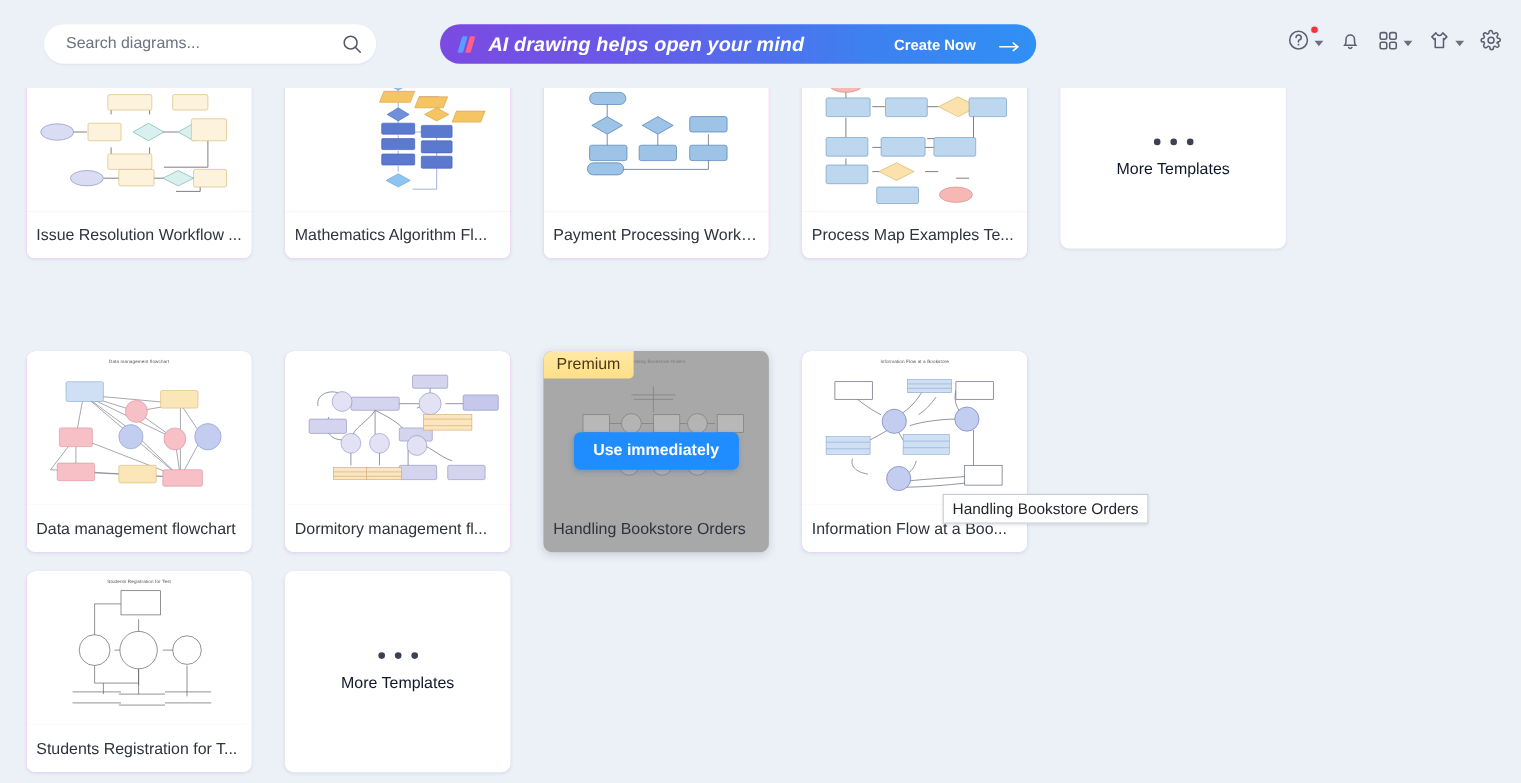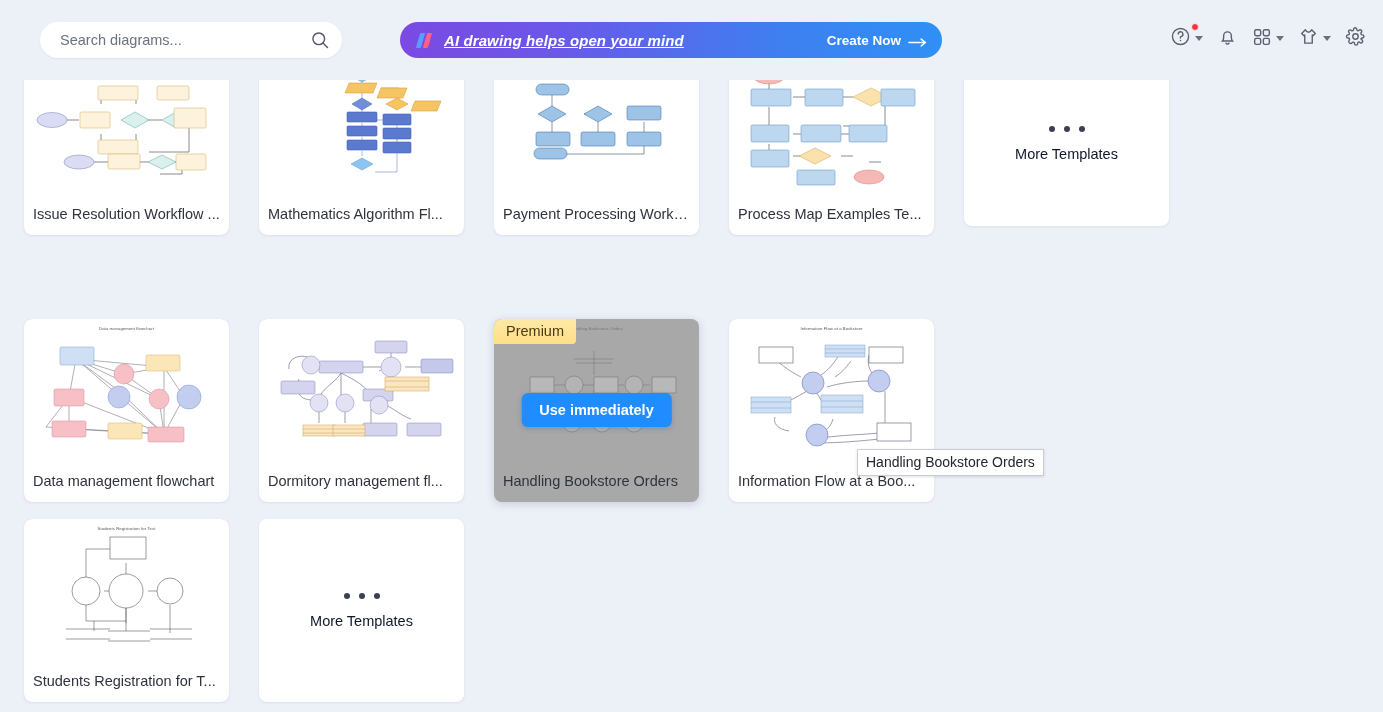--- a/index.html
+++ b/index.html
@@ -41,26 +41,25 @@
     background:linear-gradient(90deg,#7b4ae2 0%, #6b57e8 28%, #3f7ff0 70%, #2f90f5 100%);
     display:flex; align-items:center;
     padding:0 14px 0 18px;
     color:#fff;
   }
   .banner-logo { display:flex; gap:2px; margin-right:14px; transform:skewX(-16deg); }
   .banner-logo i { display:block; width:5px; height:15px; border-radius:1px; }
   .banner-logo i:nth-child(1){ background:#5b9cff; }
   .banner-logo i:nth-child(2){ background:#ff5f8a; }
   .banner-text {
-    font-size:15px; font-weight:bold; font-style:italic; letter-spacing:.1px;
+    font-size:18px; font-weight:bold; font-style:italic; letter-spacing:.1px;
     white-space:nowrap;
-    text-decoration:underline;
   }
   .banner-cta {
-    margin-left:auto; display:flex; align-items:center; gap:7px;
+    margin-left:auto; display:flex; align-items:center; gap:21px;
     font-size:13.5px; font-weight:bold; white-space:nowrap; cursor:pointer;
   }
   .arrow-ico { width:20px; height:10px; }
 
   .top-icons {
     position:absolute; right:10px; top:26px;
     display:flex; align-items:center; gap:0px;
   }
   .ti { display:flex; align-items:center; padding:0 7px; cursor:pointer; position:relative; color:#5a6070; }
   .caret { width:0;height:0;border-left:4px solid transparent;border-right:4px solid transparent;

